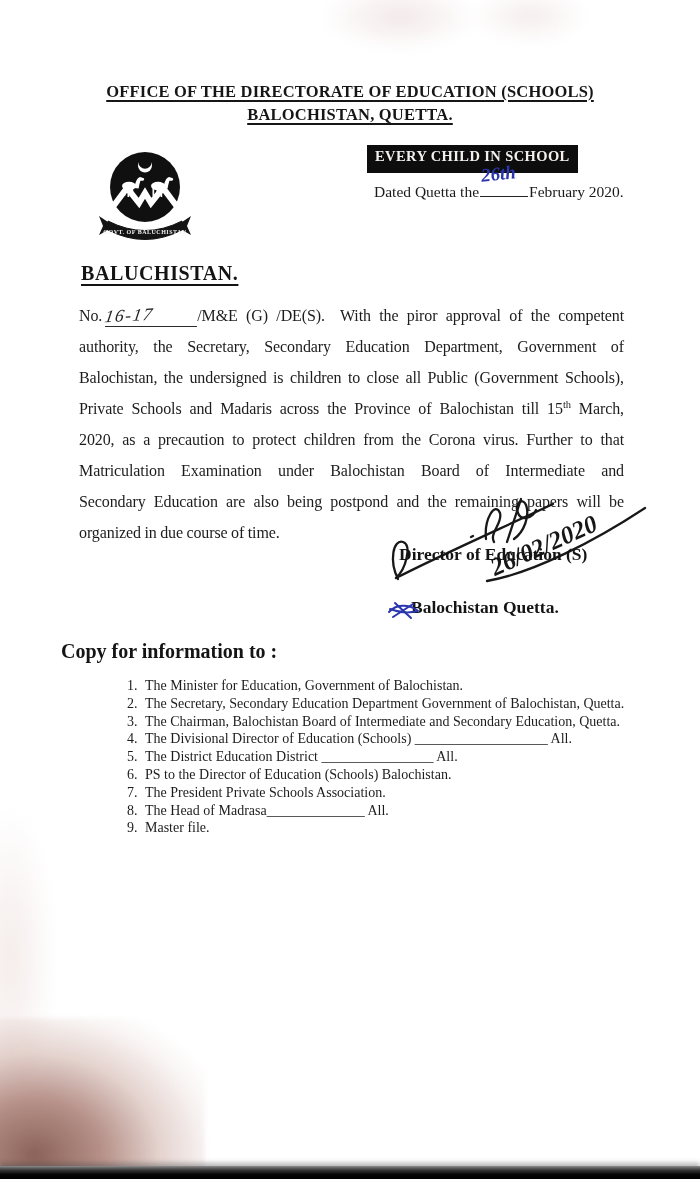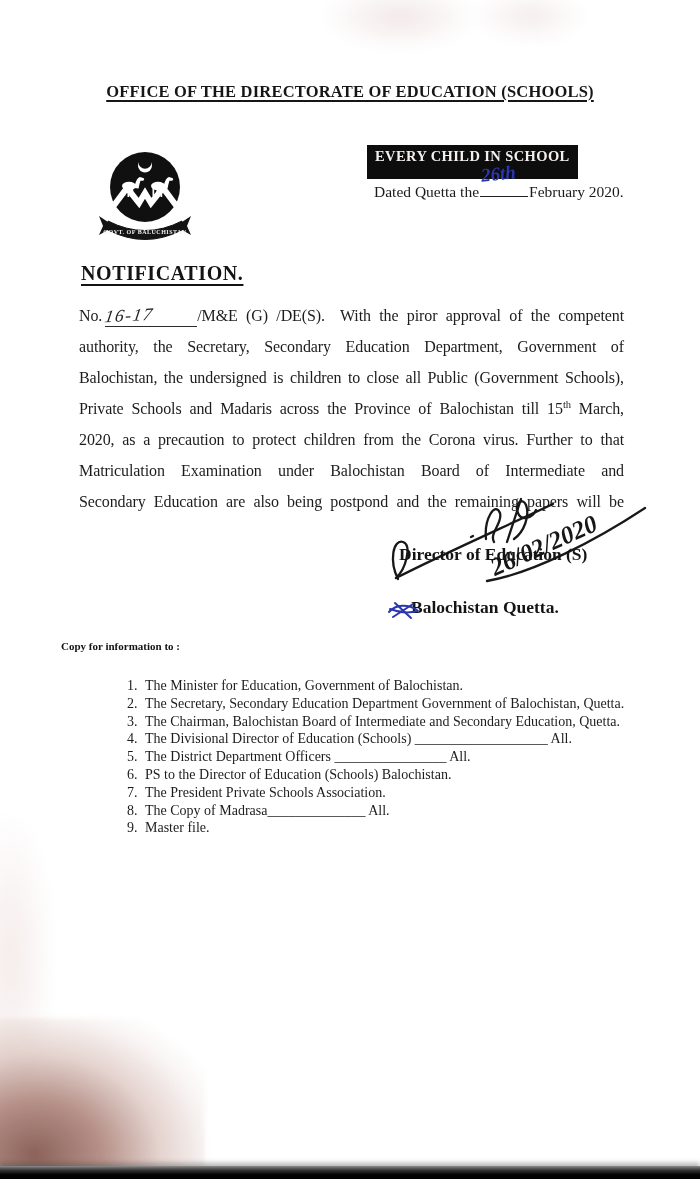--- a/index.html
+++ b/index.html
@@ -17,21 +17,21 @@
   .doc-header .hline{
     font-size:16.5px;font-weight:bold;line-height:23px;letter-spacing:.2px;
     text-decoration:underline;text-decoration-thickness:1.8px;text-underline-offset:3px;
     color:#161616;
   }
   
   .motto{
     position:absolute;left:367px;top:145px;
     background:#0d0d0d;color:#f2efec;
     font-weight:bold;font-size:14.5px;letter-spacing:.4px;
-    padding:3px 8px 14px 8px;
+    padding:3px 8px 8px 8px;
   }
   
   .dateline{position:absolute;left:374px;top:180px;font-size:15.5px;color:#1a1a1a;white-space:nowrap;}
   .day-slot{
     position:relative;display:inline-block;width:48px;height:16px;
     border-bottom:1.6px solid #222;margin:0 1px;vertical-align:baseline;
   }
   .hw-day{
     position:absolute;left:1px;top:-17px;
     font-size:19px;font-style:italic;font-weight:bold;
@@ -69,21 +69,21 @@
   .sig{position:absolute;left:383px;top:476px;pointer-events:none;}
   .sig-date-text{
     font-size:25px;font-style:italic;font-weight:bold;fill:#161616;
     font-family:"Liberation Serif","DejaVu Serif",serif;
   }
   .signatory{position:absolute;font-weight:bold;font-size:17.5px;color:#141414;white-space:nowrap;}
   .signatory.l1{left:399px;top:544px;}
   .signatory.l2{left:411px;top:597px;}
   .blue-tick{position:absolute;left:386px;top:599px;}
   
-  .copy-heading{position:absolute;left:61px;top:640px;font-size:11px;font-weight:bold;color:#141414;}
+  .copy-heading{position:absolute;left:61px;top:640px;font-size:20px;font-weight:bold;color:#141414;}
   .copy-list{
     position:absolute;left:92px;top:661px;margin:16px;padding:0 0 0 33px;
     font-size:14px;color:#1c1c1c;
   }
   .copy-list li{line-height:17.8px;padding-left:4px;}
   
   .smudge-tr1{position:absolute;left:320px;top:-18px;width:160px;height:70px;border-radius:50%;
     background:radial-gradient(ellipse at center,rgba(228,206,206,.45),transparent 70%);filter:blur(5px);}
   .smudge-tr2{position:absolute;left:470px;top:-14px;width:120px;height:60px;border-radius:50%;
     background:radial-gradient(ellipse at center,rgba(230,212,210,.4),transparent 70%);filter:blur(5px);}
@@ -102,20 +102,21 @@
 </head>
 <body>
 
 <div class="page">
 
   <div class="smudge-tr1"></div>
   <div class="smudge-tr2"></div>
 
   <div class="doc-header">
     <div class="hline">OFFICE OF THE DIRECTORATE OF EDUCATION (SCHOOLS)</div>
+    <div class="hline">BALOCHISTAN, QUETTA.</div>
   </div>
 
   <svg class="emblem" width="100" height="104" viewBox="0 0 100 104">
     <circle cx="49" cy="39" r="35" fill="#101010"></circle>
 
     <g>
       <circle cx="49" cy="17.5" r="7" fill="#ffffff"></circle>
       <circle cx="49" cy="14.2" r="6.6" fill="#101010"></circle>
     </g>
 
@@ -139,30 +140,31 @@
       <path d="M86,74 L95,68 L91,78 L95,87 L86,82 Z" fill="#141414"></path>
       <path d="M12,73 Q49,92 86,73 L86,82 Q49,101 12,82 Z" fill="#141414" stroke="#141414" stroke-width="1"></path>
       <text x="49" y="86" text-anchor="middle" font-size="6" letter-spacing=".5" fill="#f4f2ef" font-weight="bold">GOVT. OF BALUCHISTAN</text>
     </g>
   </svg>
 
   <div class="motto">EVERY CHILD IN SCHOOL</div>
 
   <div class="dateline"><span>Dated Quetta the</span><span class="day-slot"><span class="hw-day">26th</span></span><span>February 2020.</span></div>
 
-  <div class="notif-heading">NOTIFICATION.</div>
+  <div class="notif-heading">BALUCHISTAN.</div>
 
   <div class="body-block">
     <div class="jline"><span>No.</span><span class="no-slot"><span class="hw-no">16-17</span></span><span>/M&amp;E (G) /DE(S).</span><span class="gap"></span><span>With the piror approval of the competent</span></div>
     <div class="jline">authority, the Secretary, Secondary Education Department, Government of</div>
     <div class="jline">Balochistan, the undersigned is children to close all Public (Government Schools),</div>
     <div class="jline"><span>Private Schools and Madaris across the Province of Balochistan till 15</span><sup class="th">th</sup><span> March,</span></div>
     <div class="jline">2020, as a precaution to protect children from the Corona virus. Further to that</div>
     <div class="jline">Matriculation Examination under Balochistan Board of Intermediate and</div>
     <div class="jline">Secondary Education are also being postpond and the remaining papers will be</div>
+    <div class="jline lastline">organized in due course of time.</div>
   </div>
 
   <svg class="sig" width="272" height="112" viewBox="0 0 272 112">
     <g fill="none" stroke="#181818" stroke-width="2.3" stroke-linecap="round">
       <path d="M15,103 C6,85 10,63 20,66 C29,69 23,93 13,102"></path>
       <path d="M13,102 C58,79 108,57 170,28"></path>
       <path d="M103,63 C101,43 112,25 117,37 C120,47 106,57 111,66"></path>
       <path d="M124,66 L138,23"></path>
       <path d="M131,63 C141,56 147,40 143,29 C140,21 131,27 135,37 C138,45 149,43 153,34"></path>
       <path d="M88,61 l2,-1"></path>
@@ -181,24 +183,24 @@
       <path d="M4,10 C14,14 24,14 32,12"></path>
     </g>
   </svg>
 
   <div class="copy-heading">Copy for information to :</div>
   <ol class="copy-list">
     <li>The Minister for Education, Government of Balochistan.</li>
     <li>The Secretary, Secondary Education Department Government of Balochistan, Quetta.</li>
     <li>The Chairman, Balochistan Board of Intermediate and Secondary Education, Quetta.</li>
     <li>The Divisional Director of Education (Schools) ___________________ All.</li>
-    <li>The District Department Officers ________________ All.</li>
+    <li>The District Education District ________________ All.</li>
     <li>PS to the Director of Education (Schools) Balochistan.</li>
     <li>The President Private Schools Association.</li>
-    <li>The Copy of Madrasa______________ All.</li>
+    <li>The Head of Madrasa______________ All.</li>
     <li>Master file.</li>
   </ol>
 
   <div class="smudge-left"></div>
   <div class="smudge-bl"></div>
   <div class="bottom-bar"></div>
 
 </div>
 
 </body></html>

